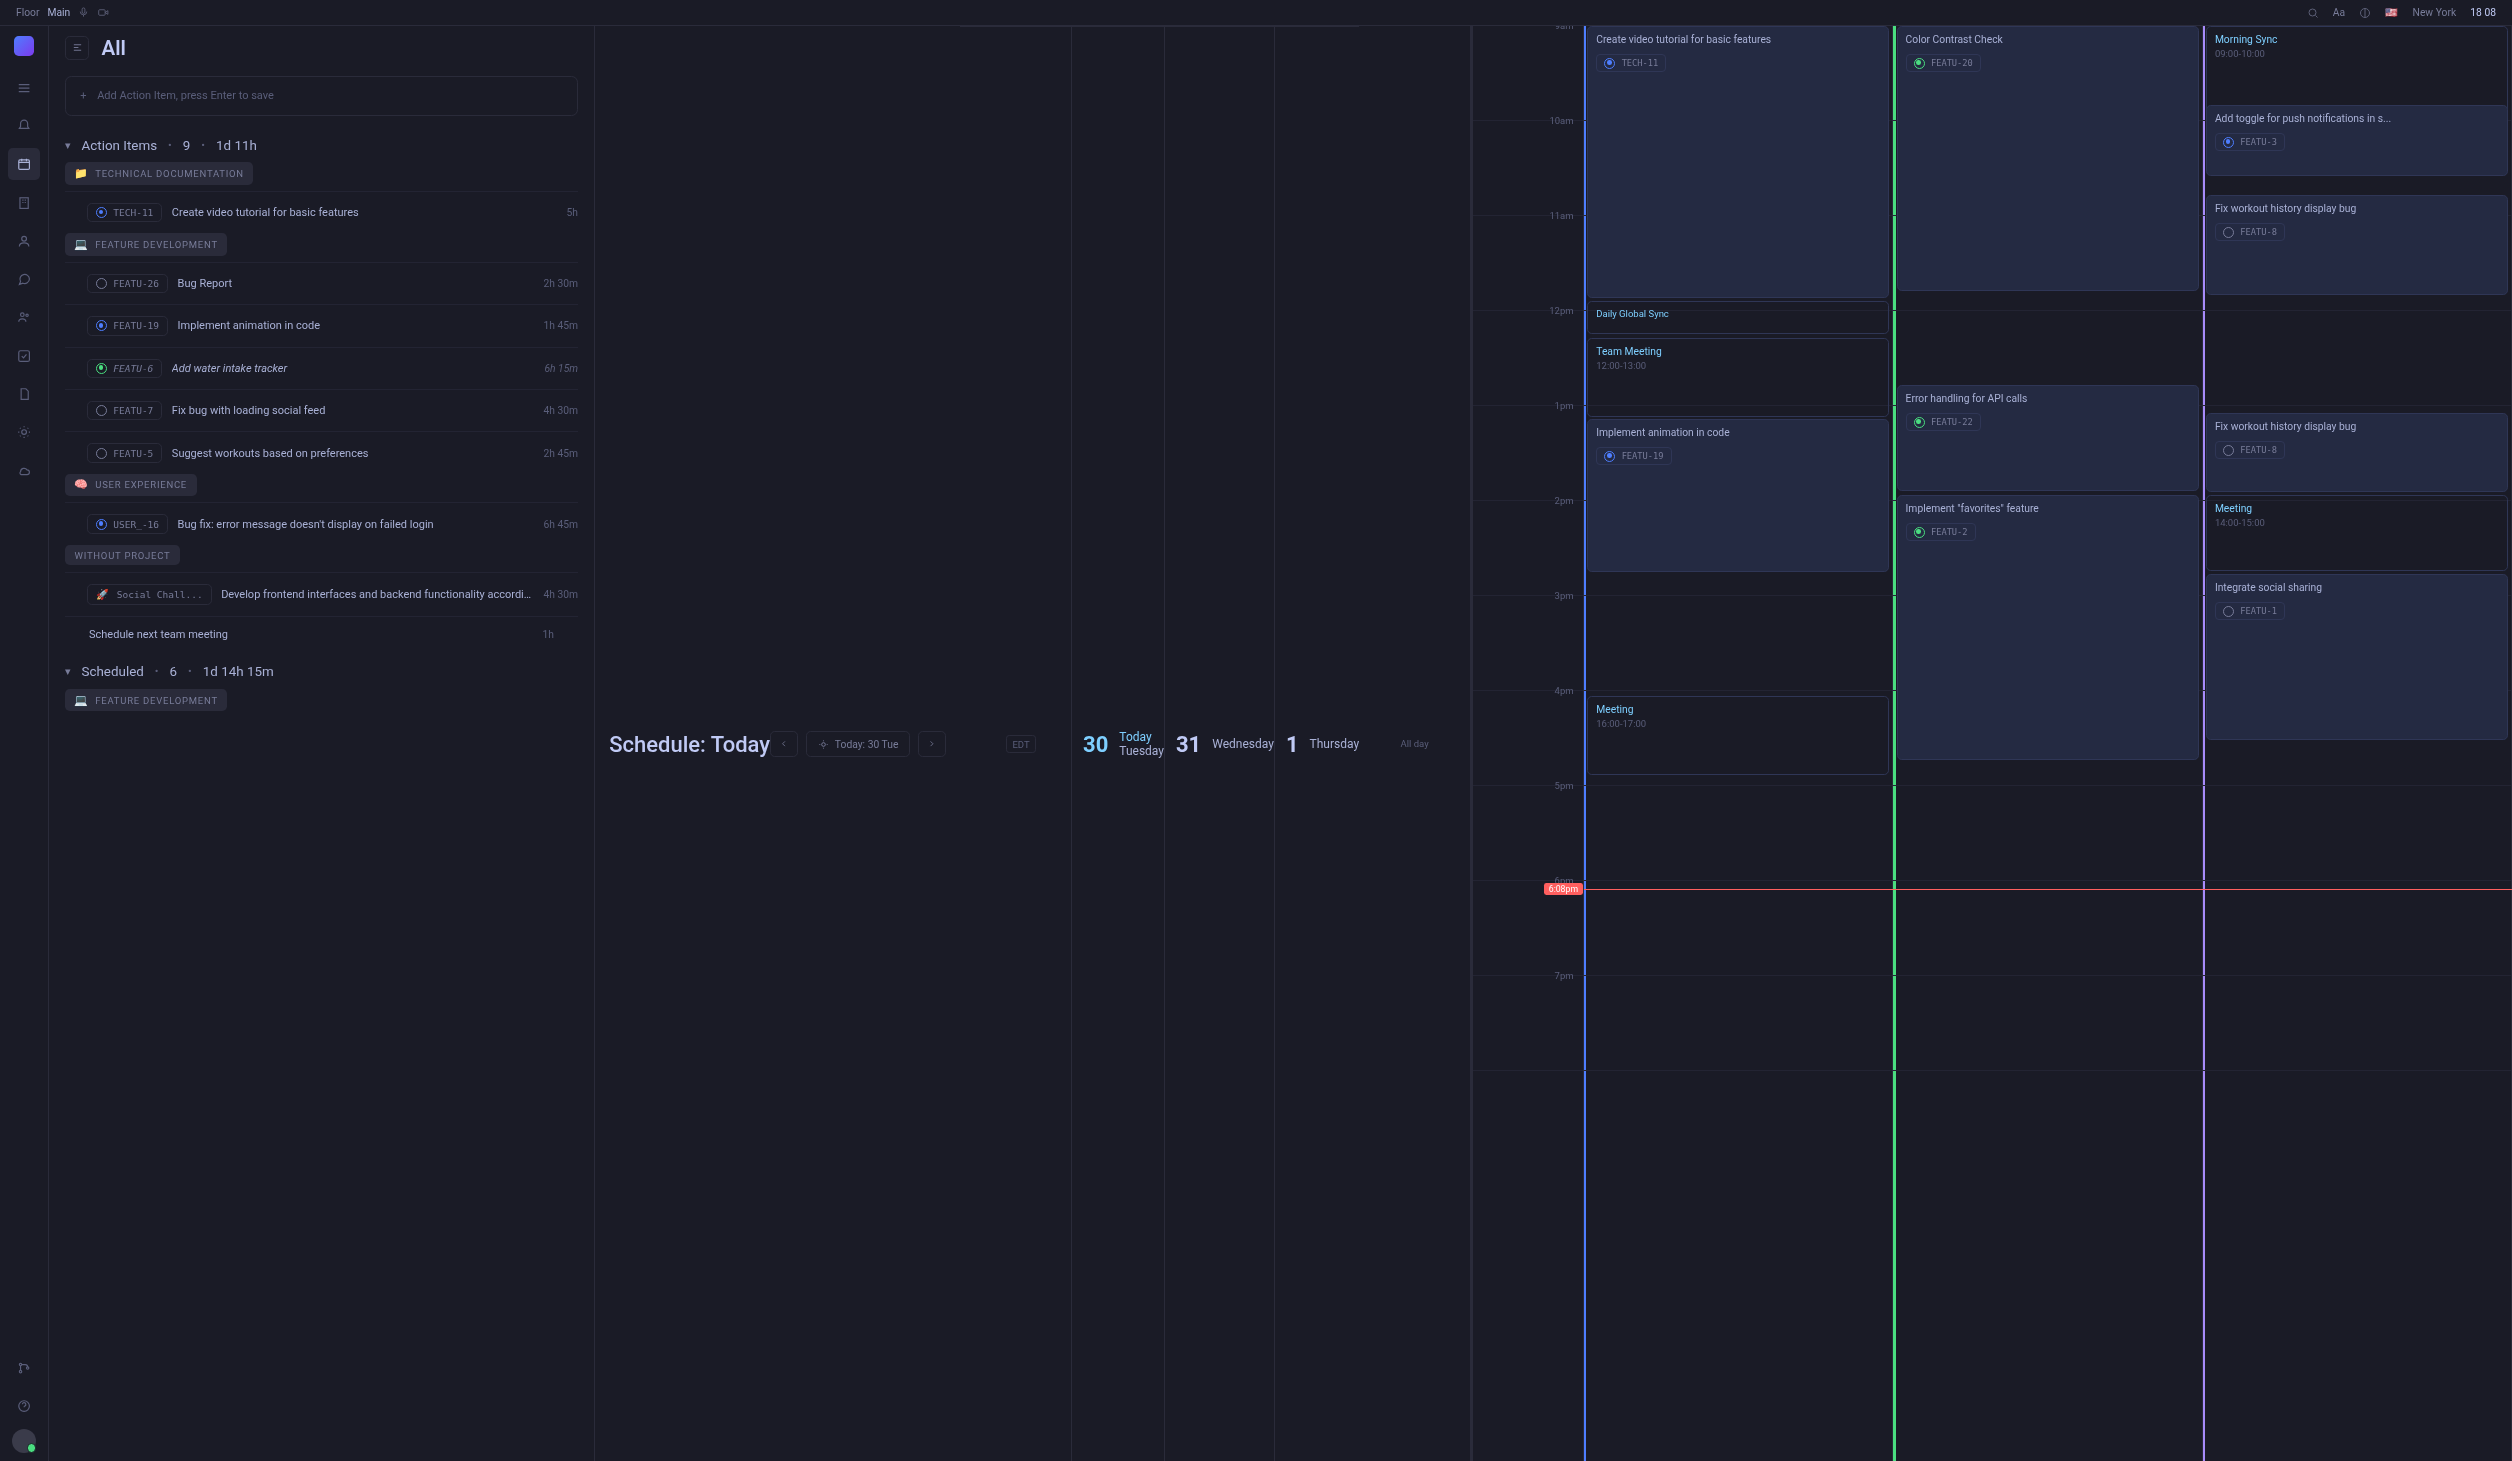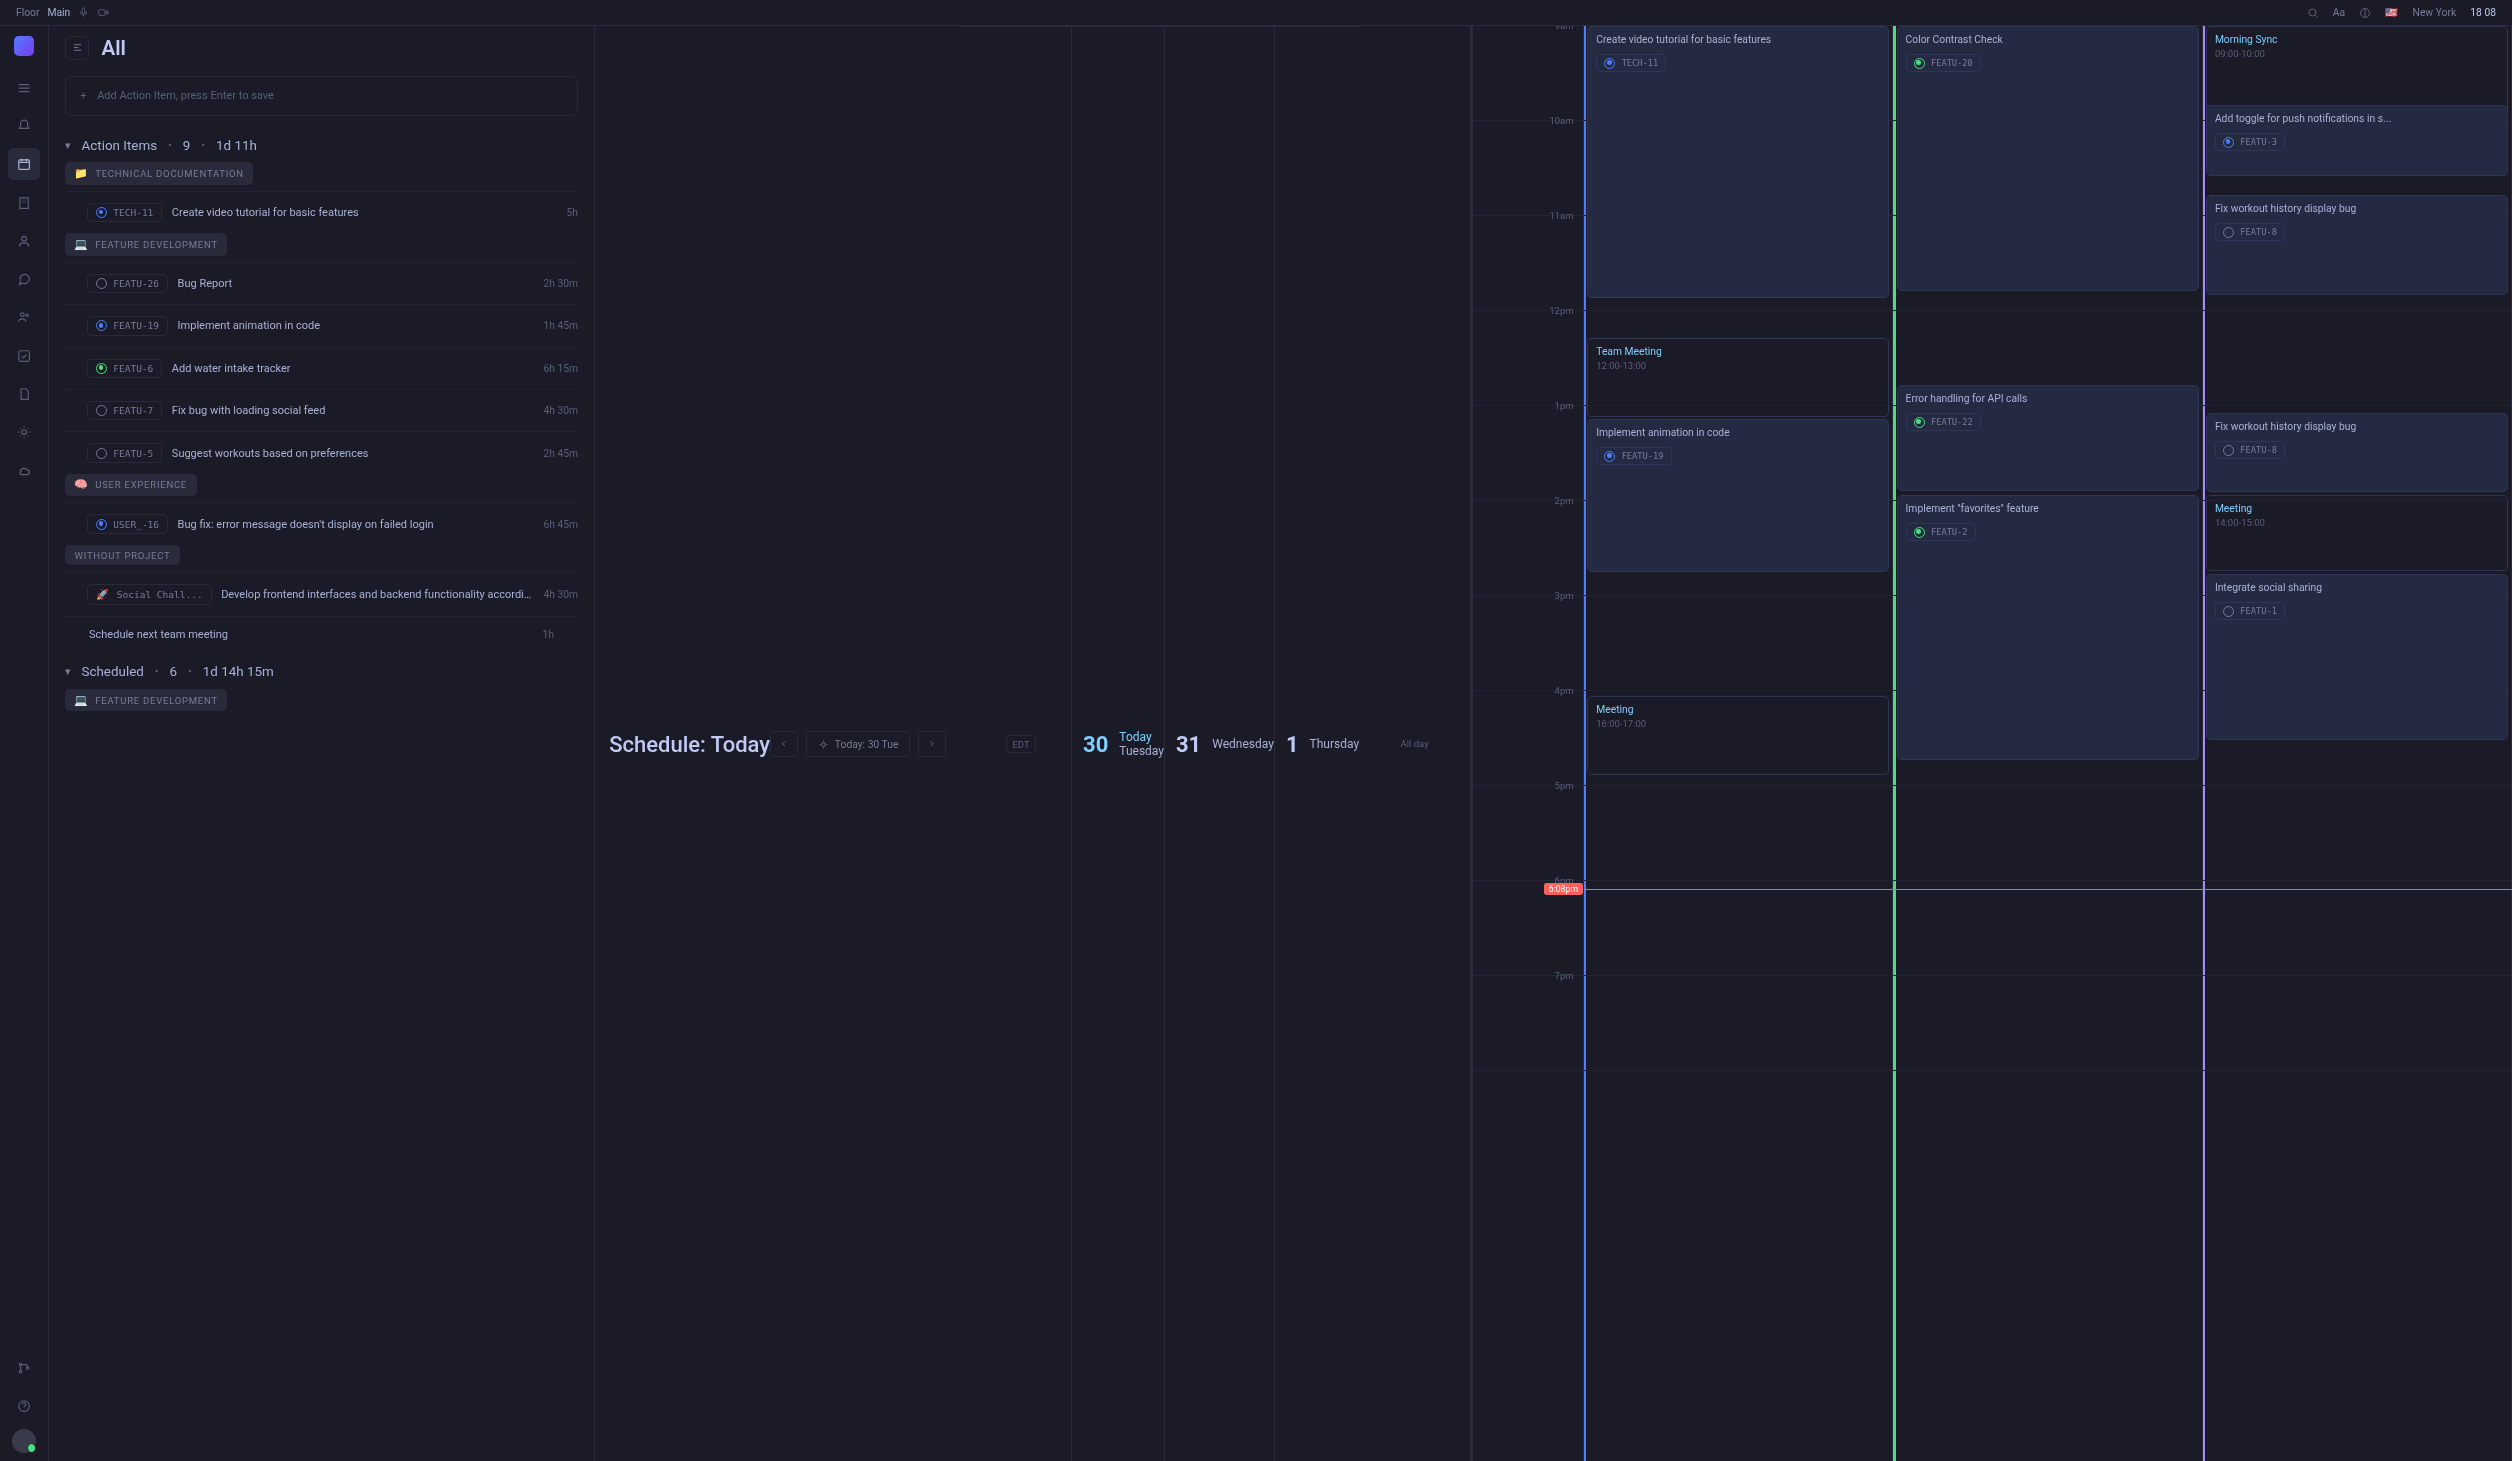--- a/index.html
+++ b/index.html
@@ -254,21 +254,21 @@
             </span>
       <span class="task-title">Bug Report</span>
       <span class="meta">2h 30m</span>
           </div><div class="task-row" style="padding-left: 22px;">
             <span class="idchip">
               <span class="status-dot inprog"></span>
               <span>FEATU-19</span>
             </span>
       <span class="task-title">Implement animation in code</span>
       <span class="meta">1h 45m</span>
-          </div><div class="task-row" style="padding-left: 22px;">
+          </div><div class="task-row" style="padding-left: 22px; font-style: italic;">
             <span class="idchip">
               <span class="status-dot done"></span>
               <span>FEATU-6</span>
             </span>
       <span class="task-title">Add water intake tracker</span>
       <span class="meta">6h 15m</span>
           </div><div class="task-row" style="padding-left: 22px;">
             <span class="idchip">
               <span class="status-dot todo"></span>
               <span>FEATU-7</span>
@@ -423,20 +423,23 @@
                 <div></div>
                 <div></div>
                 <div></div>
                 <div></div>
                 <div></div>
               </div>
               <div class="event fill" style="top: 0px; height: 272px;"><div class="title">Create video tutorial for basic features</div><div class="chip">
                   <span class="status-dot inprog"></span>
                   <span>TECH-11</span>
                 </div></div>
+              <div class="event outline small" style="top: 275px; height: 33px;">
+                <div class="title meet">Daily Global Sync</div>
+              </div>
               <div class="event outline" style="top: 312px; height: 79px;">
                 <div class="title meet">Team Meeting</div>
                 <div class="sub">12:00-13:00</div>
               </div>
               <div class="event fill" style="top: 393px; height: 153px;"><div class="title">Implement animation in code</div><div class="chip">
                   <span class="status-dot inprog"></span>
                   <span>FEATU-19</span>
                 </div></div>
               <div class="event outline" style="top: 670px; height: 79px;">
                 <div class="title meet">Meeting</div>

